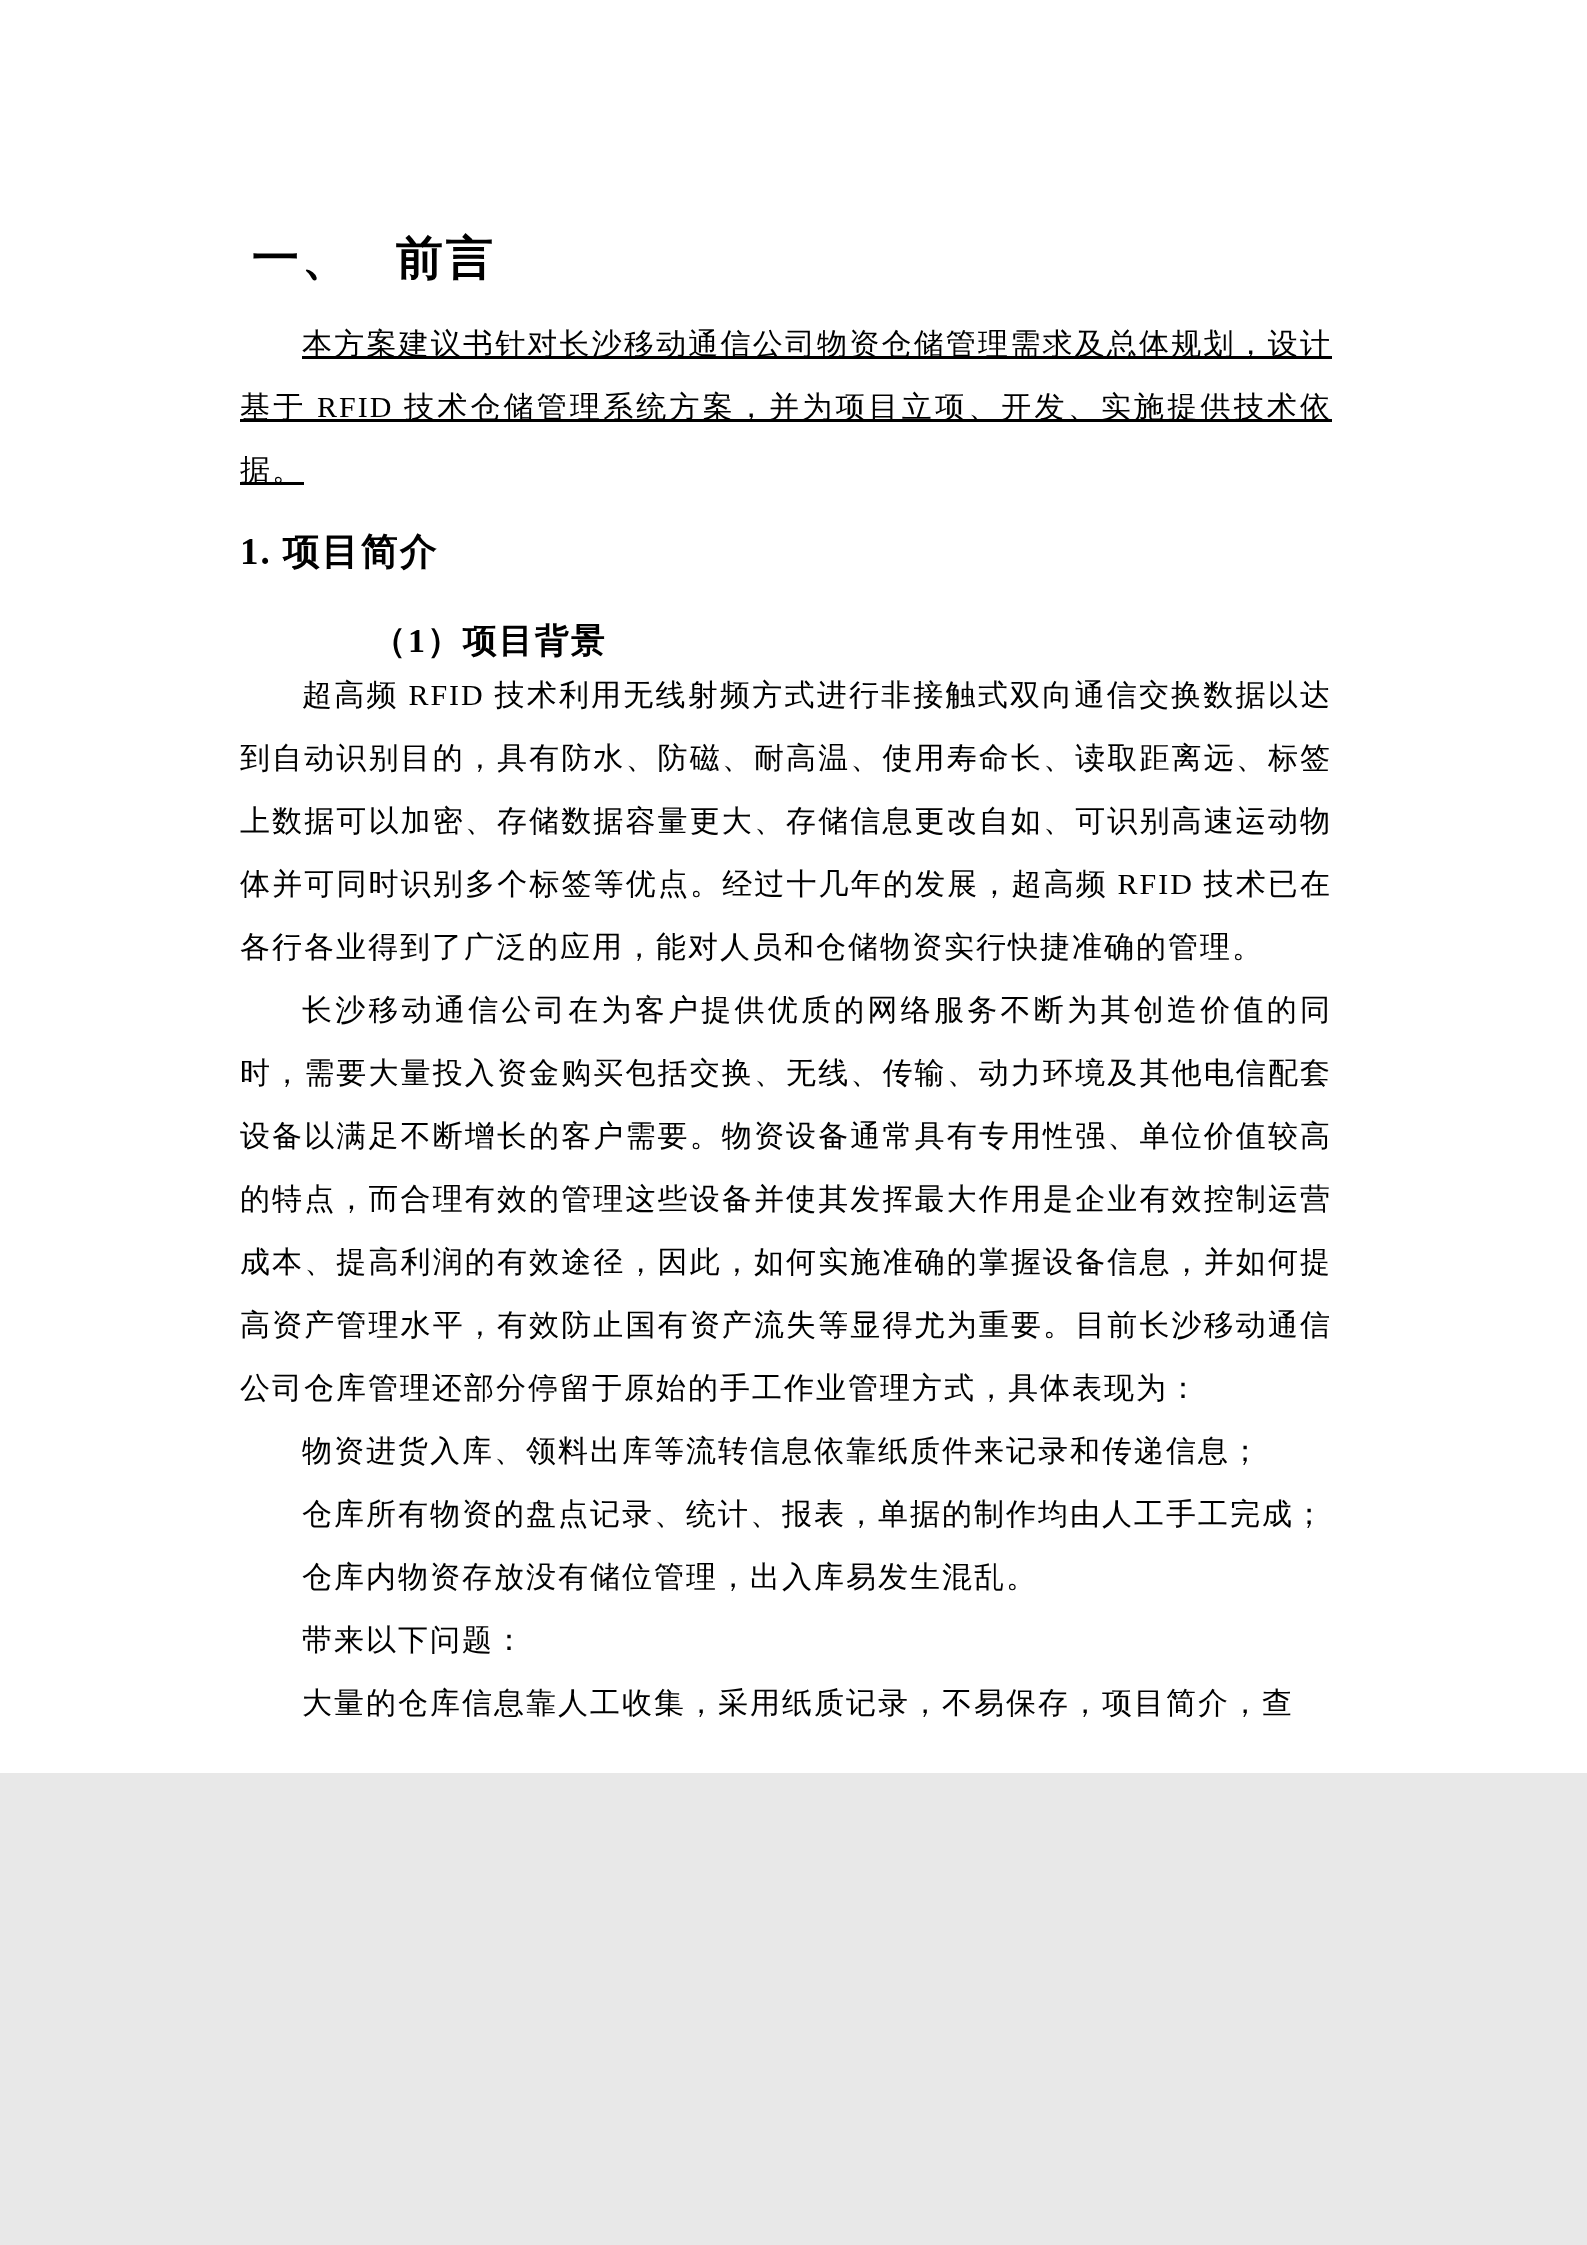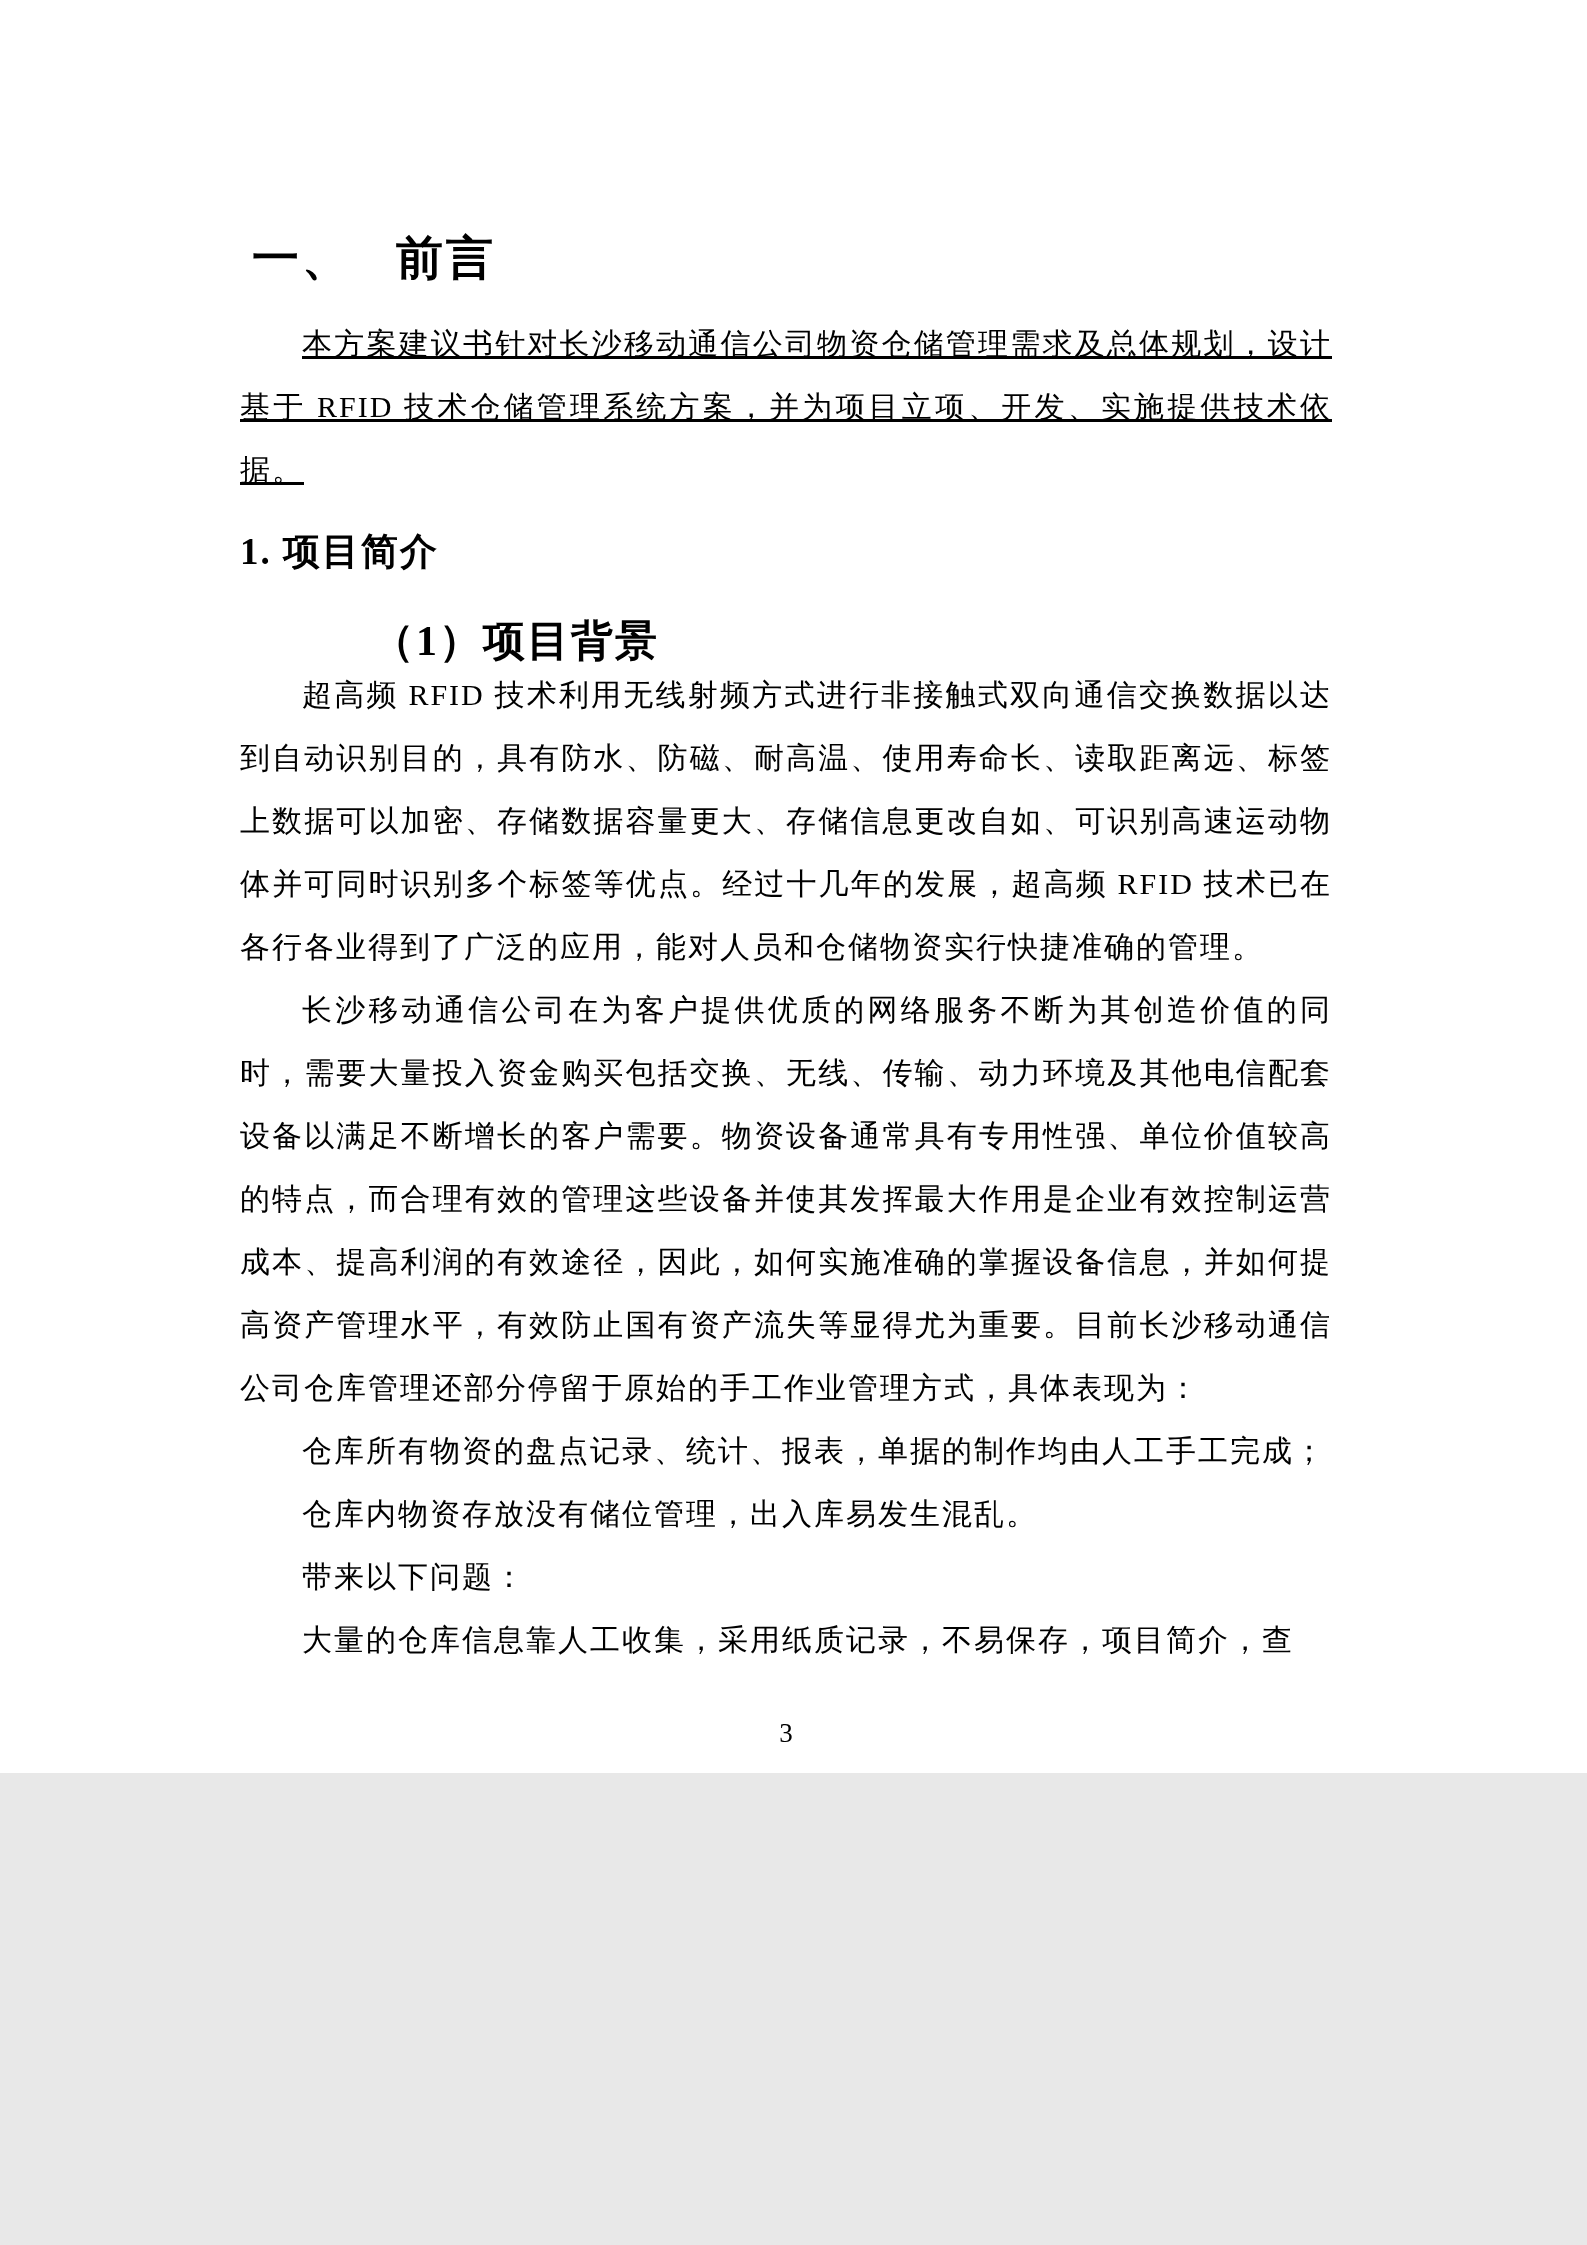--- a/index.html
+++ b/index.html
@@ -30,21 +30,21 @@
   h1.doc-h1 .tab-gap { display: inline-block; width: 44px; }
   h2.doc-h2 {
     margin: 28px 0 0 0;
     font-size: 37px;
     font-weight: bold;
     line-height: 46px;
     letter-spacing: 2px;
   }
   h3.doc-h3 {
     margin: 44px 0 0 132px;
-    font-size: 42px;
+    font-size: 34px;
     font-weight: bold;
     line-height: 44px;
     letter-spacing: 2px;
   }
   p.body-par {
     margin: 0;
     font-size: 30px;
     line-height: 63px;
     letter-spacing: 2px;
     text-align: justify;
@@ -70,20 +70,21 @@
     <h1 class="doc-h1"><span>一、</span><span class="tab-gap"></span><span>前言</span></h1>
 
     <p class="body-par ti after-h1">本方案建议书针对长沙移动通信公司物资仓储管理需求及总体规划，设计基于 RFID 技术仓储管理系统方案，并为项目立项、开发、实施提供技术依据。</p>
 
     <h2 class="doc-h2">1. 项目简介</h2>
 
     <h3 class="doc-h3">（1）项目背景</h3>
 
     <p class="body-par ti">超高频 RFID 技术利用无线射频方式进行非接触式双向通信交换数据以达到自动识别目的，具有防水、防磁、耐高温、使用寿命长、读取距离远、标签上数据可以加密、存储数据容量更大、存储信息更改自如、可识别高速运动物体并可同时识别多个标签等优点。经过十几年的发展，超高频 RFID 技术已在各行各业得到了广泛的应用，能对人员和仓储物资实行快捷准确的管理。</p>
     <p class="body-par ti">长沙移动通信公司在为客户提供优质的网络服务不断为其创造价值的同时，需要大量投入资金购买包括交换、无线、传输、动力环境及其他电信配套设备以满足不断增长的客户需要。物资设备通常具有专用性强、单位价值较高的特点，而合理有效的管理这些设备并使其发挥最大作用是企业有效控制运营成本、提高利润的有效途径，因此，如何实施准确的掌握设备信息，并如何提高资产管理水平，有效防止国有资产流失等显得尤为重要。目前长沙移动通信公司仓库管理还部分停留于原始的手工作业管理方式，具体表现为：</p>
+    <p class="body-par ti">物资进货入库、领料出库等流转信息依靠纸质件来记录和传递信息；</p>
     <p class="body-par ti">仓库所有物资的盘点记录、统计、报表，单据的制作均由人工手工完成；</p>
     <p class="body-par ti">仓库内物资存放没有储位管理，出入库易发生混乱。</p>
     <p class="body-par ti">带来以下问题：</p>
     <p class="body-par ti">大量的仓库信息靠人工收集，采用纸质记录，不易保存，项目简介，查</p>
 
     <div class="page-number">3</div>
 
   </div>
 </div>
 

